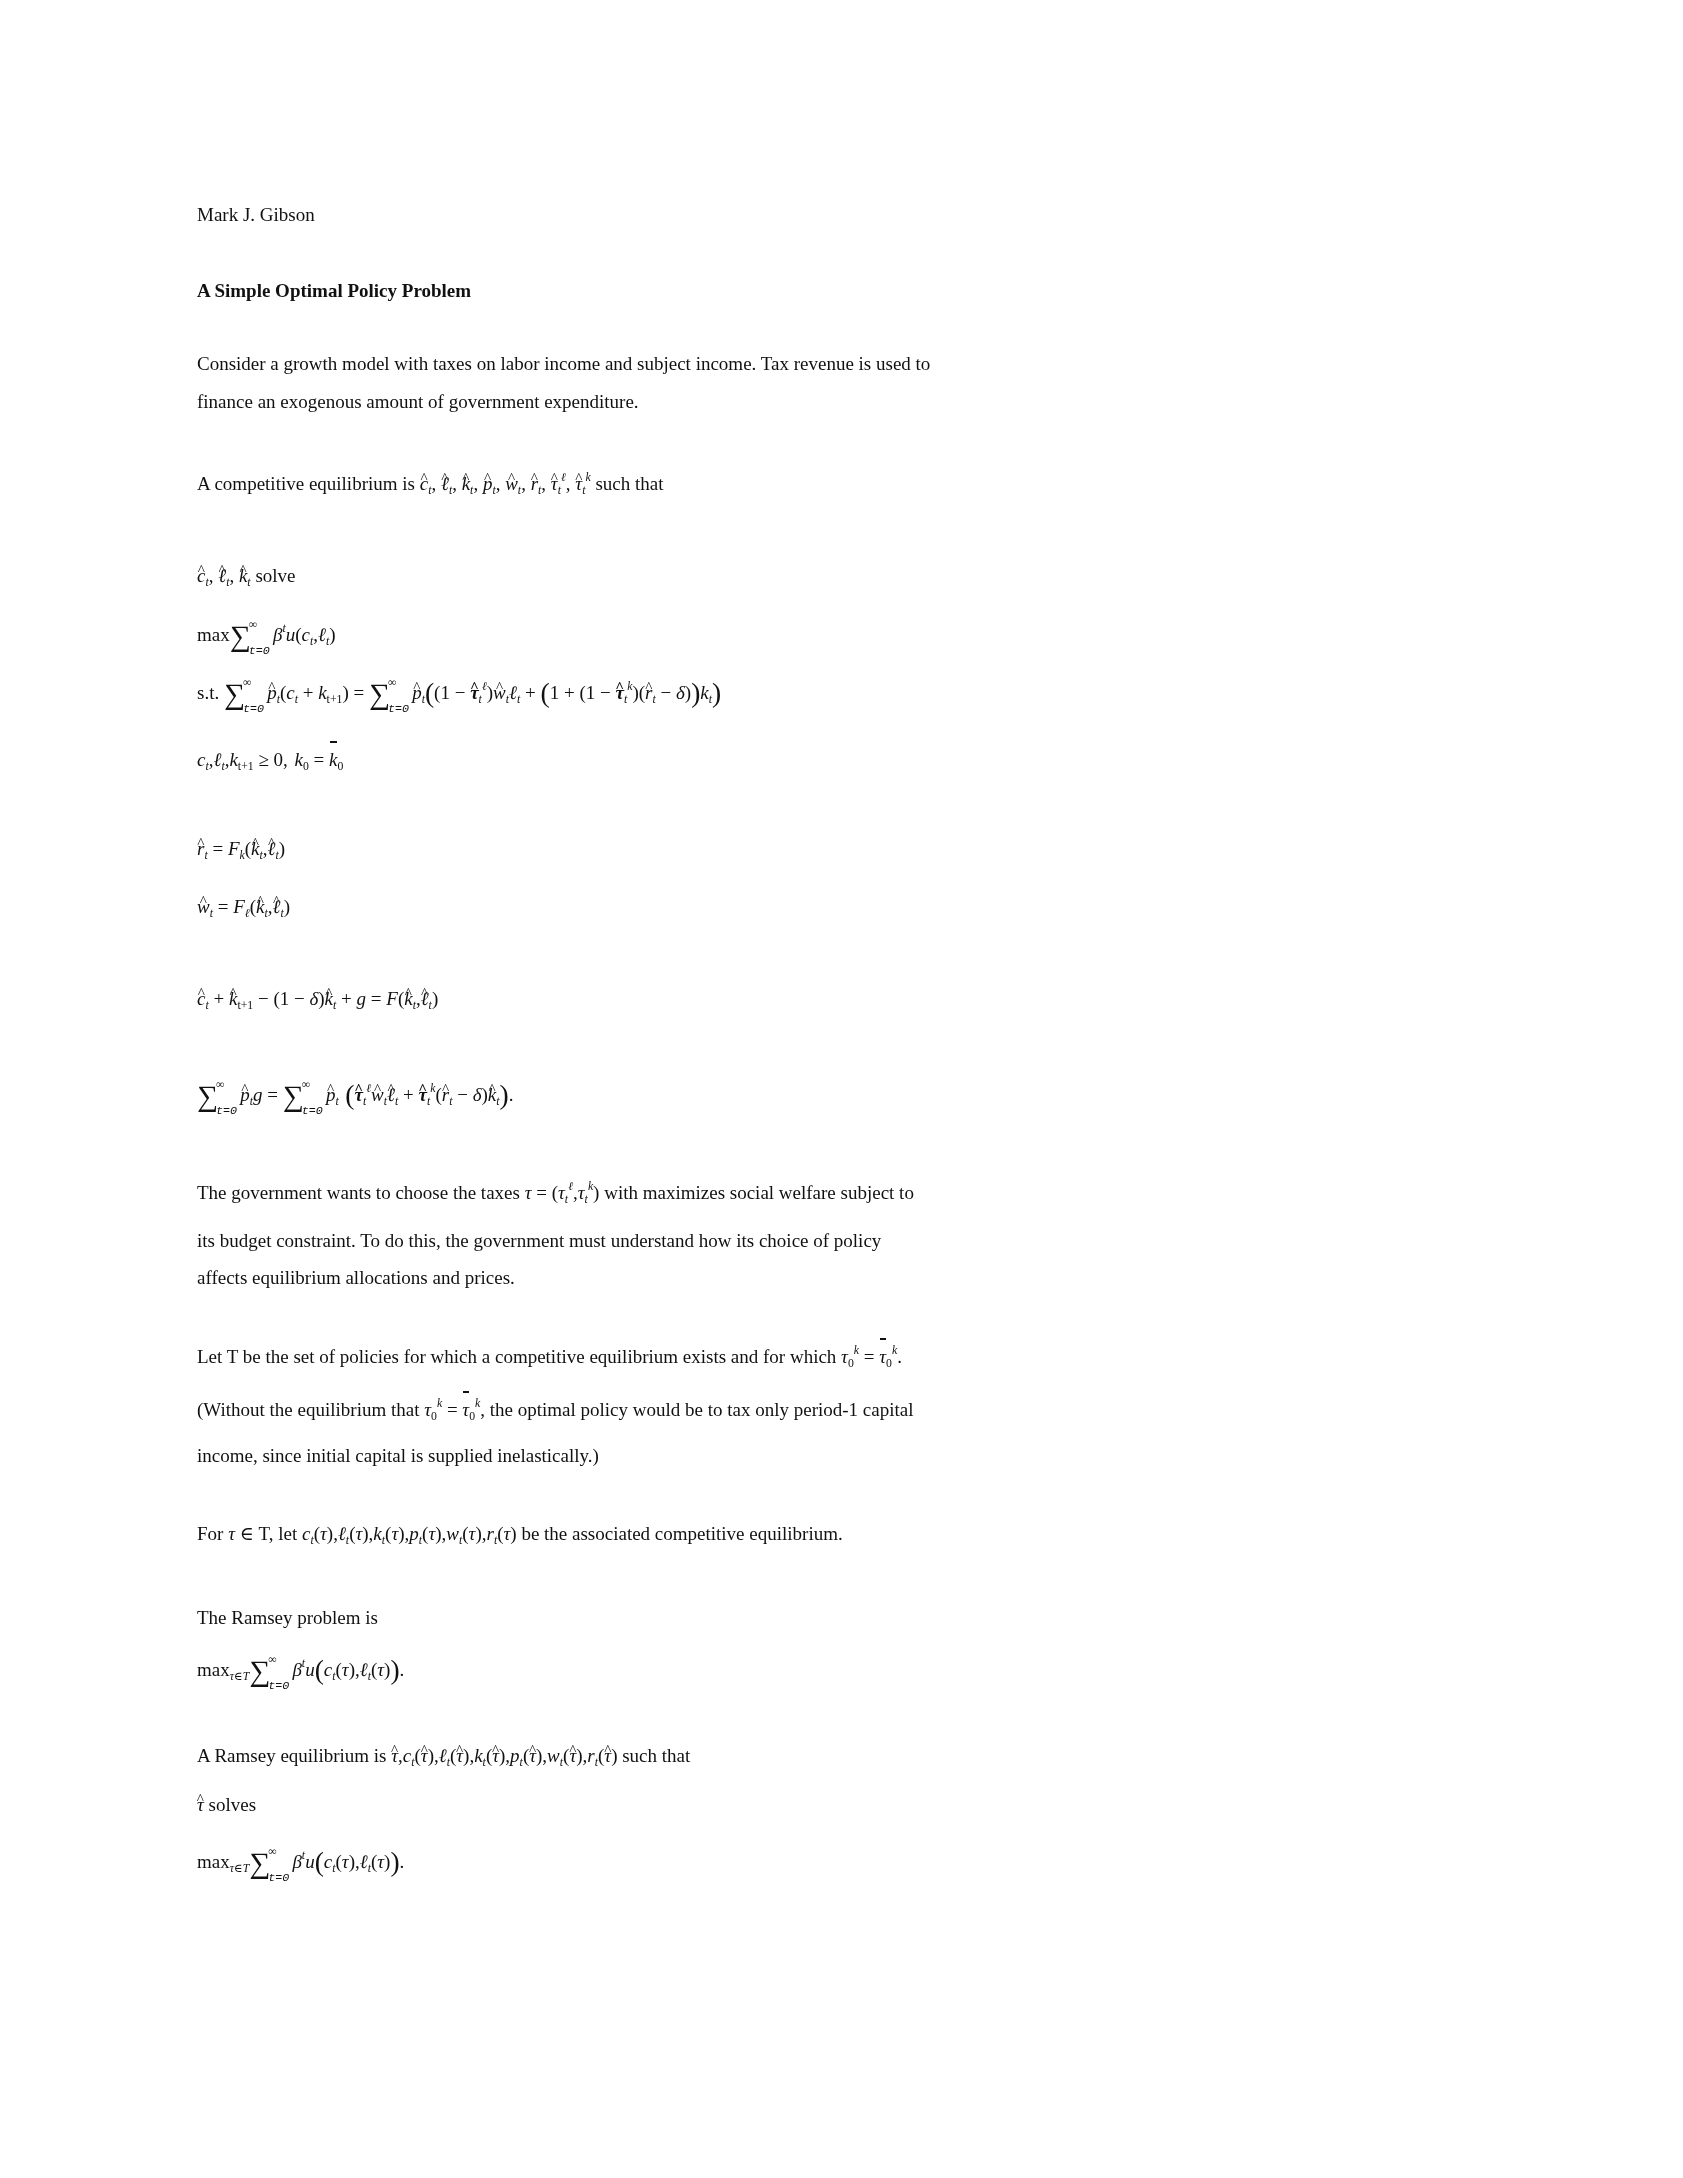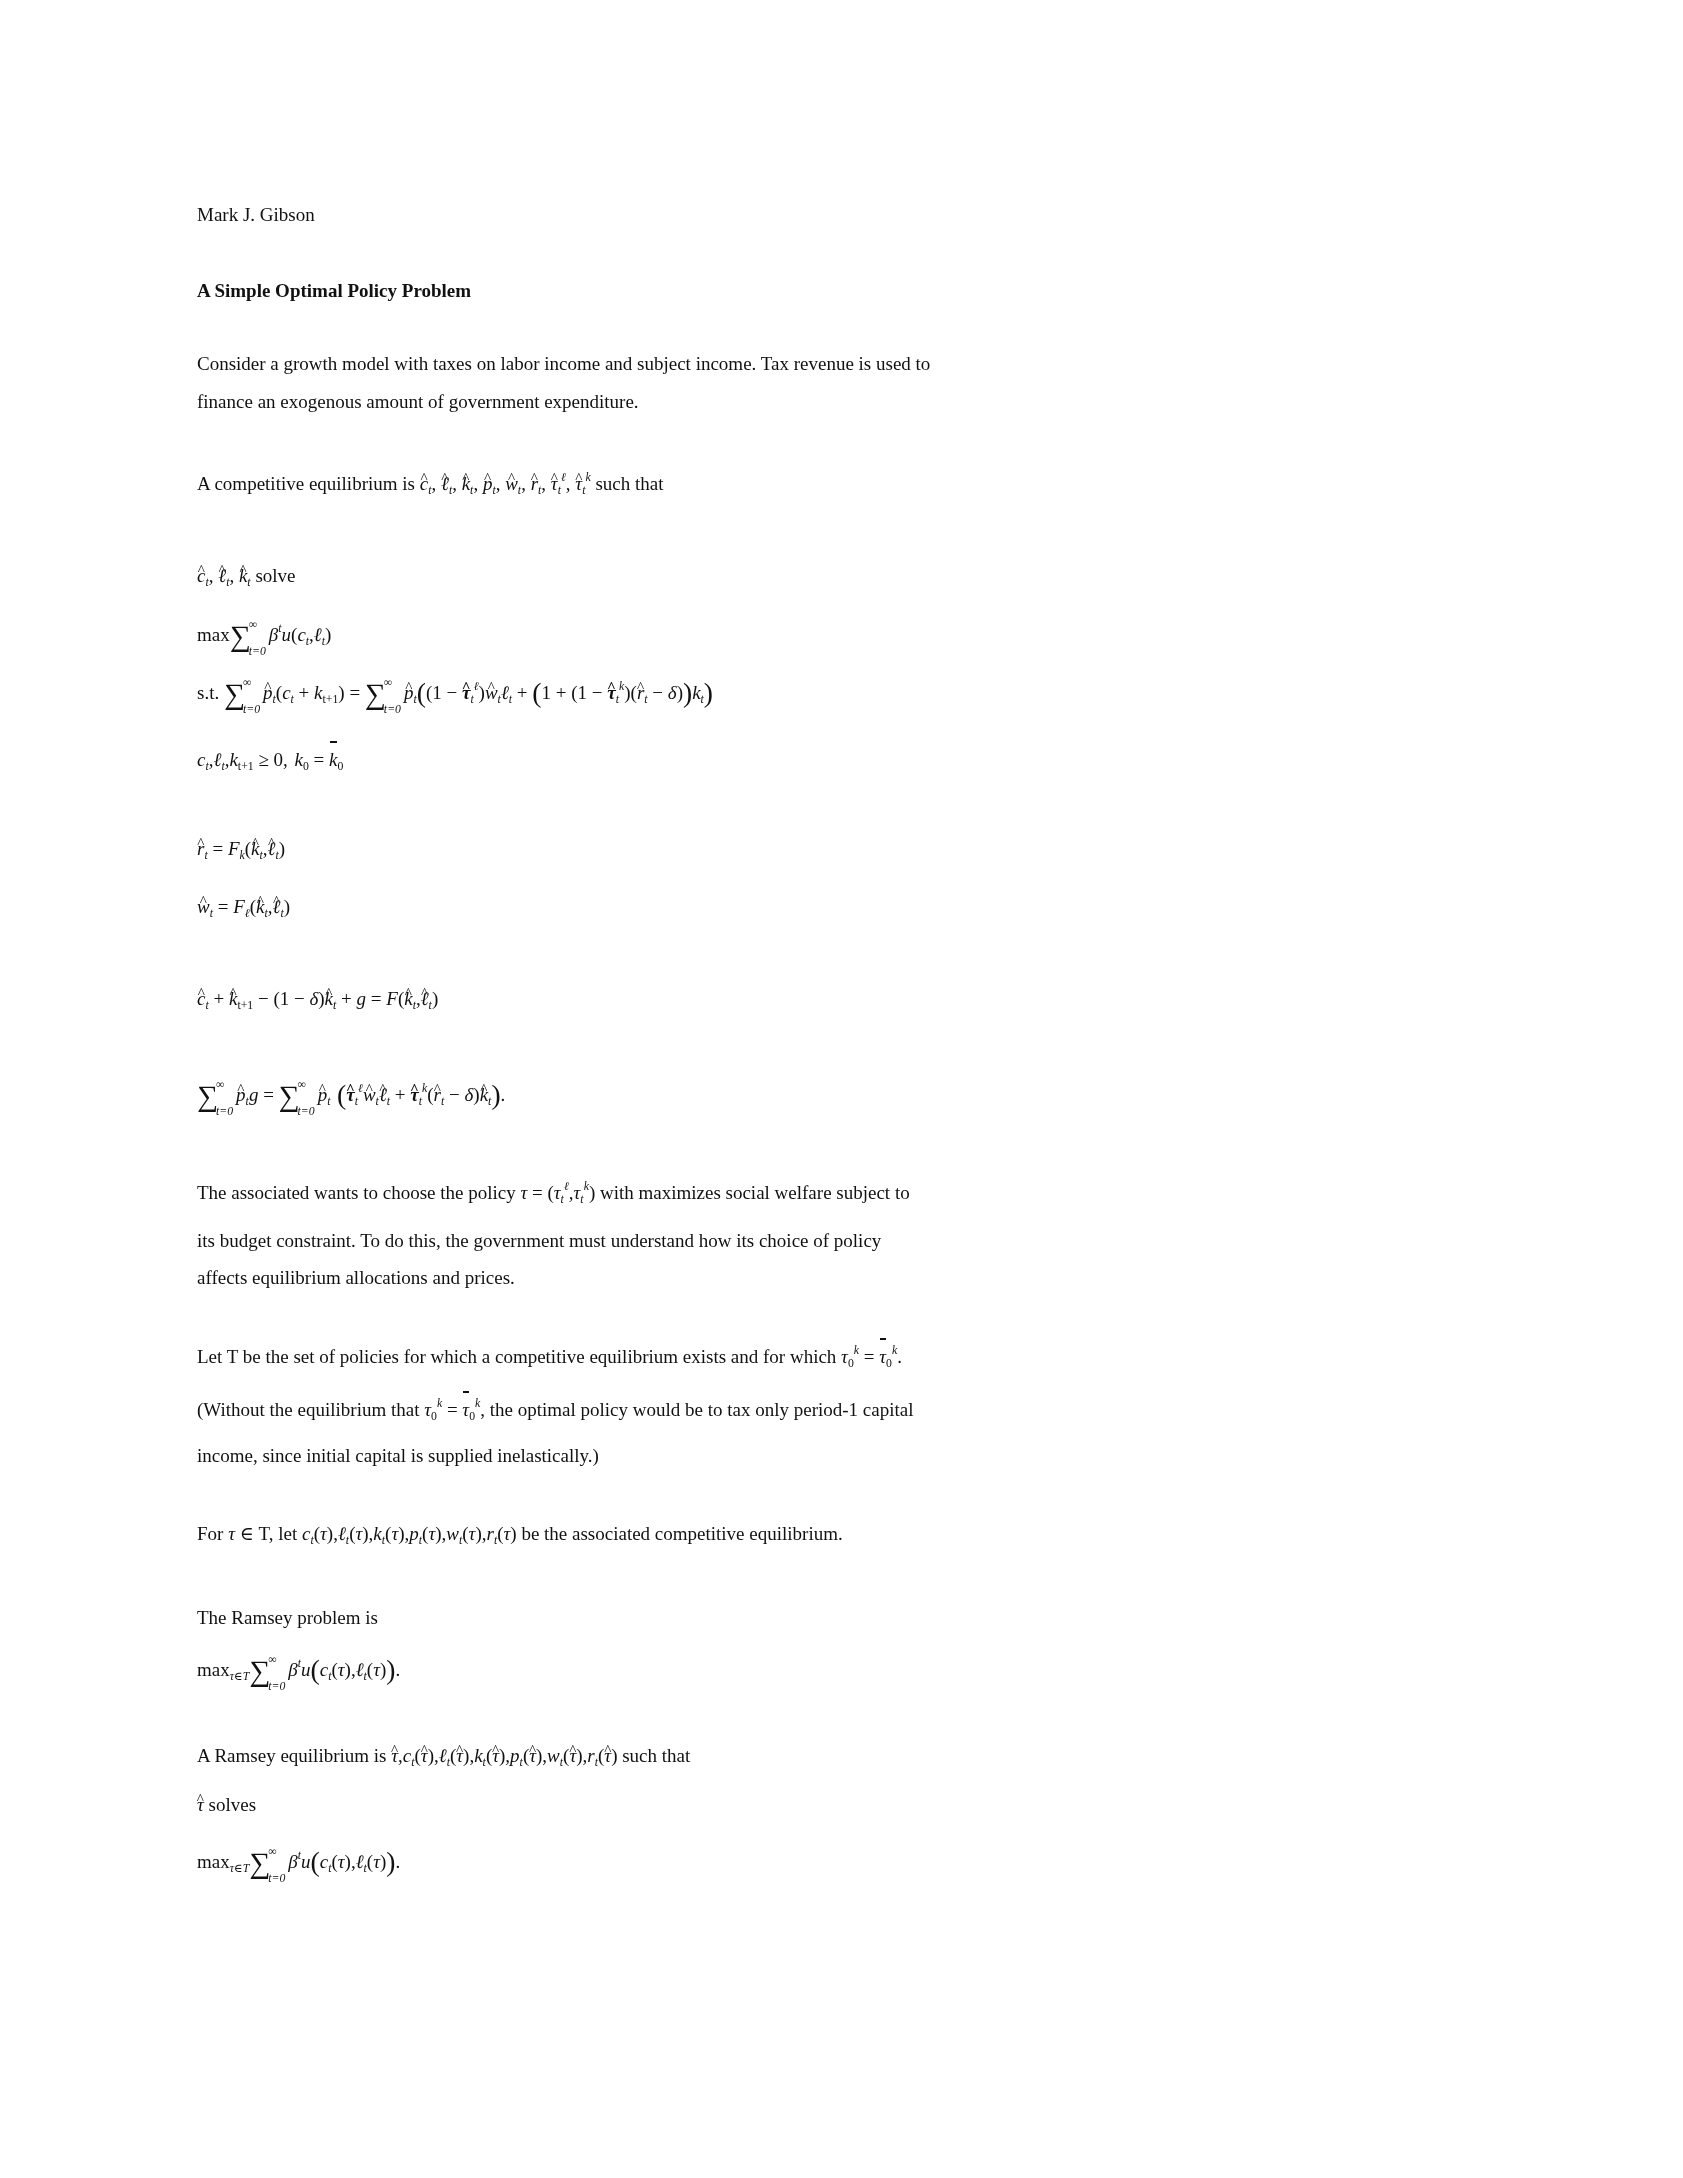--- a/index.html
+++ b/index.html
@@ -14,21 +14,21 @@
   .hat::before { content:"^"; position:absolute; left:50%; top:-0.42em; transform:translateX(-50%); font-style:normal; font-size:0.8em; }
   .bar { position:relative; display:inline-block; }
   .bar::before { content:""; position:absolute; left:8%; right:8%; top:-0.08em; border-top:2px solid #111; }
   sub, sup { font-size:0.62em; line-height:0; }
   sub { vertical-align:-0.35em; }
   sup { vertical-align:0.75em; }
   .sum { font-size:1.55em; font-style:normal; vertical-align:-0.18em; line-height:0; }
   .lim { display:inline-block; vertical-align:middle; line-height:1; font-size:0.62em; margin-left:-2px; margin-right:3px; }
   .lim span { display:block; }
   .lim .hi { transform:translateY(-0.55em); }
-  .lim .lo { transform:translateY(0.75em); font-style:italic; }
+  .lim .lo { transform:translateY(0.75em); font-style:italic;font-family:Liberation Mono, monospace; }
   .big { font-size:1.45em; font-style:normal; vertical-align:-0.12em; line-height:0; }
   .bt { font-weight:bold; }
   .sp { display:inline-block; width:0.35em; }
 </style>
 </head>
 <body>
 
 <div class="line" style="top:198px">Mark J. Gibson</div>
 
 <div class="line bold" style="top:274px">A Simple Optimal Policy Problem</div>
@@ -81,21 +81,21 @@
 
 <div class="line" style="top:982px">
   <span class="m"><span class="hat">c</span><sub>t</sub><span class="up"> + </span><span class="hat">k</span><sub class="up">t+1</sub><span class="up"> − </span><span class="up">(</span><span class="up">1</span><span class="up"> − </span><span>δ</span><span class="up">)</span><span class="hat">k</span><sub>t</sub><span class="up"> + </span><span>g</span><span class="up"> = </span><span>F</span><span class="up">(</span><span class="hat">k</span><sub>t</sub><span class="up">,</span><span class="hat">ℓ</span><sub>t</sub><span class="up">)</span></span>
 </div>
 
 <div class="line" style="top:1078px">
   <span class="sum">∑</span><span class="lim"><span class="hi">∞</span><span class="lo">t=0</span></span><span class="m"><span class="hat">p</span><sub>t</sub><span>g</span></span><span class="up"> = </span><span class="sum">∑</span><span class="lim"><span class="hi">∞</span><span class="lo">t=0</span></span><span class="m"><span class="hat">p</span><sub>t</sub><span class="sp"></span><span class="big">(</span><span class="hat bt">τ</span><sub>t</sub><sup>ℓ</sup><span class="hat">w</span><sub>t</sub><span class="hat">ℓ</span><sub>t</sub><span class="up"> + </span><span class="hat bt">τ</span><sub>t</sub><sup>k</sup><span class="up">(</span><span class="hat">r</span><sub>t</sub><span class="up"> − </span><span>δ</span><span class="up">)</span><span class="hat">k</span><sub>t</sub><span class="big">)</span><span class="up">.</span></span>
 </div>
 
 <div class="line" style="top:1176px">
-  <span>The associated wants to choose the policy </span><span class="m"><span>τ</span><span class="up"> = </span><span class="up">(</span><span>τ</span><sub>t</sub><sup>ℓ</sup><span class="up">,</span><span>τ</span><sub>t</sub><sup>k</sup><span class="up">)</span></span><span> with maximizes social welfare subject to</span>
+  <span>The government wants to choose the taxes </span><span class="m"><span>τ</span><span class="up"> = </span><span class="up">(</span><span>τ</span><sub>t</sub><sup>ℓ</sup><span class="up">,</span><span>τ</span><sub>t</sub><sup>k</sup><span class="up">)</span></span><span> with maximizes social welfare subject to</span>
 </div>
 <div class="line" style="top:1224px">its budget constraint.  To do this, the government must understand how its choice of policy</div>
 <div class="line" style="top:1261px">affects equilibrium allocations and prices.</div>
 
 <div class="line" style="top:1340px">
   <span>Let </span><span>T</span><span> be the set of policies for which a competitive equilibrium exists and for which </span><span class="m"><span>τ</span><sub class="up">0</sub><sup>k</sup><span class="up"> = </span><span class="bar">τ</span><sub class="up">0</sub><sup>k</sup></span><span>.</span>
 </div>
 <div class="line" style="top:1393px">
   <span>(Without the equilibrium that </span><span class="m"><span>τ</span><sub class="up">0</sub><sup>k</sup><span class="up"> = </span><span class="bar">τ</span><sub class="up">0</sub><sup>k</sup></span><span>, the optimal policy would be to tax only period-1 capital</span>
 </div>

